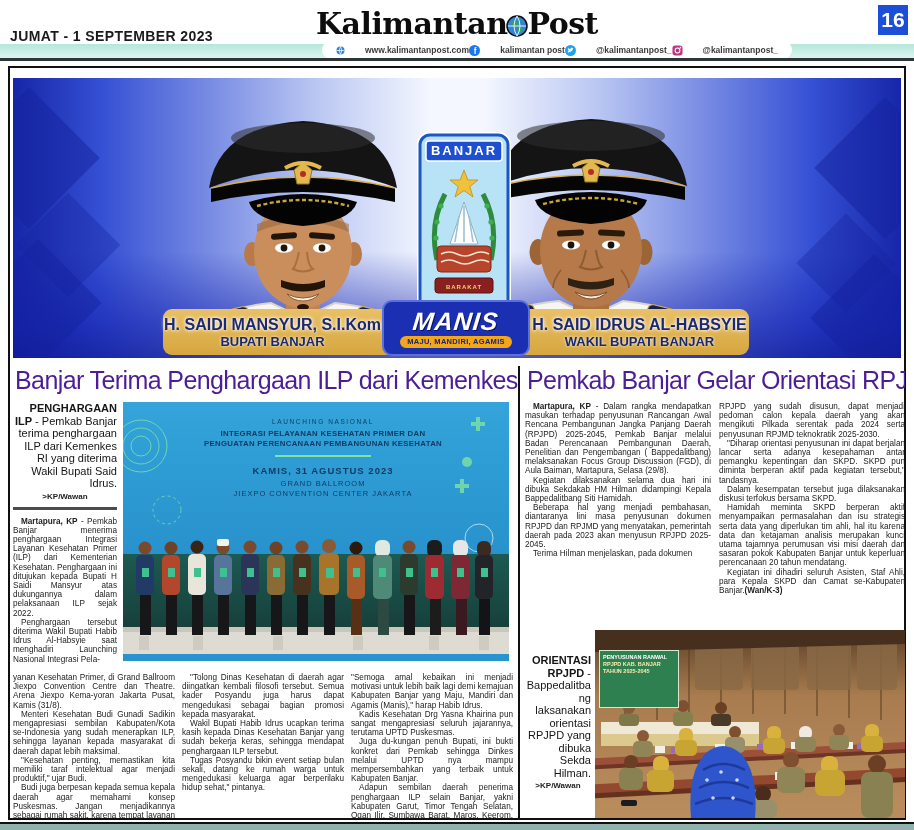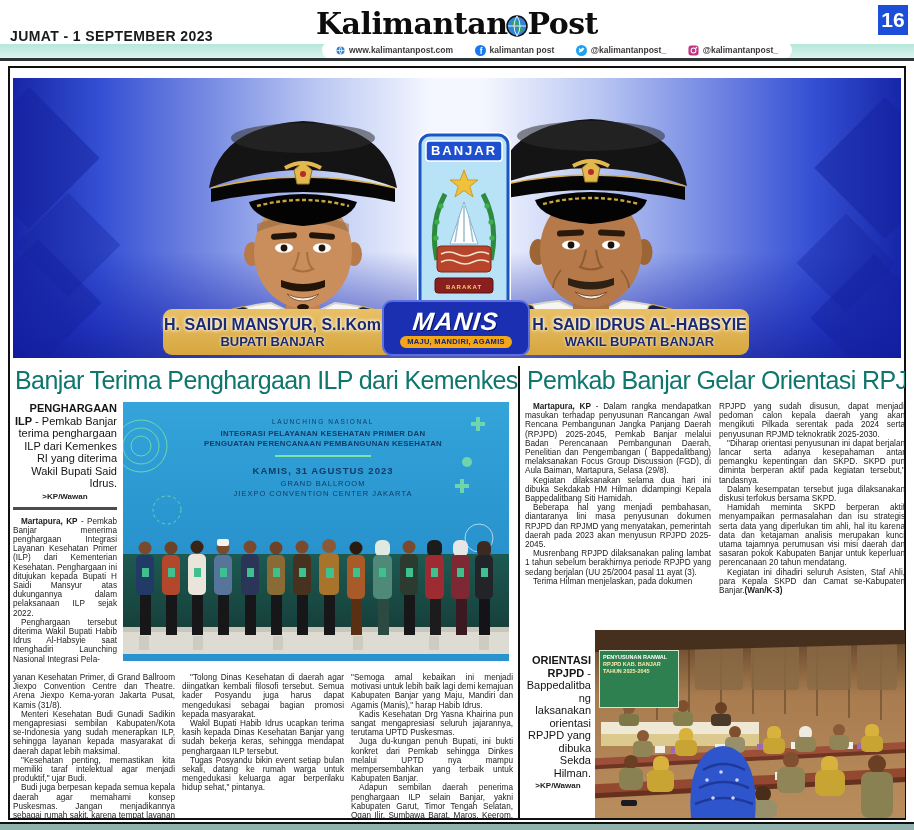--- a/index.html
+++ b/index.html
@@ -12,21 +12,21 @@
   .masthead{position:absolute;left:0;top:6px;width:914px;text-align:center;font-family:"DejaVu Serif",serif;
     font-weight:bold;font-size:30px;color:#0d0d0d;letter-spacing:-.5px;}
   .masthead .globe{display:inline-block;vertical-align:-4px;margin:0 -2px;}
   .pagenum{position:absolute;right:6px;top:5px;width:30px;height:30px;background:#1d4ed8;color:#fff;
     font-weight:bold;font-size:21px;text-align:center;line-height:30px;}
   .tealbar{position:absolute;left:0;top:44px;width:914px;height:14px;
     background:linear-gradient(#b4e7da,#ddf5ee);}
   .hdr-rule{position:absolute;left:0;top:58px;width:914px;height:3px;background:#2c3537;}
   .socialbar{position:absolute;left:322px;top:41px;width:470px;height:18px;background:#fff;border-radius:9px;
     display:flex;align-items:center;justify-content:space-between;padding:0 14px;box-sizing:border-box;}
-  .soc{display:flex;align-items:center;gap:4px;font-size:8.5px;color:#3c3c3c;font-weight:bold;white-space:nowrap;}
+  .soc{display:flex;align-items:center;gap:20px;font-size:8.5px;color:#3c3c3c;font-weight:bold;white-space:nowrap;}
   .soc svg{display:block;}
 
   
   .frame{position:absolute;left:8px;top:66px;width:898px;height:754px;border:2px solid #101010;
     box-sizing:border-box;background:#fff;}
 
   
   .banner{position:absolute;left:3px;top:10px;width:888px;height:280px;overflow:hidden;
     background:
       linear-gradient(to bottom,rgba(10,20,140,0) 62%,rgba(18,30,170,.55) 88%,rgba(14,24,150,.7) 100%),
@@ -48,21 +48,21 @@
   .manis .word{color:#fff;font-weight:bold;font-style:italic;font-size:25px;letter-spacing:1px;line-height:1;
     transform:skewX(-6deg);text-shadow:1px 1px 0 #0a1560;}
   .manis .sub{background:#f2a71b;color:#17246e;font-weight:bold;font-size:7.5px;letter-spacing:.3px;
     padding:1px 7px 2px;border-radius:6px;white-space:nowrap;}
 
   
   .articles{position:absolute;left:3px;top:296px;width:892px;height:454px;display:flex;overflow:hidden;}
   .art-l{width:500px;flex:none;}
   .vdiv{width:2px;background:#101010;margin:2px 5px 0 5px;flex:none;}
   .art-r{flex:1;min-width:0;}
-  .headline{font-size:25px;color:#0f766e;letter-spacing:-.6px;margin:2px 0 7px 2px;white-space:nowrap;}
+  .headline{font-size:25px;color:#4c1d95;letter-spacing:-.6px;margin:2px 0 7px 2px;white-space:nowrap;}
   .body-txt{font-size:8.2px;line-height:9.2px;color:#1c1c1c;text-align:justify;}
   .body-txt p{margin:0;text-indent:8px;}
   .lead{font-weight:bold;}
   .sig{font-weight:bold;}
 
   .l-row1{display:flex;height:264px;overflow:hidden;}
   .cap-col{width:104px;flex:none;margin-right:6px;}
   .caption{font-size:11px;line-height:12.5px;font-weight:500;color:#151515;text-align:right;overflow-wrap:anywhere;}
   .caption .clead{font-weight:bold;}
   .ccredit{font-size:8px;font-weight:bold;text-align:center;margin-top:2px;color:#222;}
@@ -439,21 +439,20 @@
 
       <div class="vdiv"></div>
 
       <div class="art-r">
         <div class="headline">Pemkab Banjar Gelar Orientasi RPJPD</div>
         <div class="r-cols">
           <div class="col body-txt">
             <p><b class="lead">Martapura, KP</b><span> - Dalam rangka mendapatkan masukan terhadap penyusunan Rancangan Awal Rencana Pembangunan Jangka Panjang Daerah (RPJPD) 2025-2045, Pemkab Banjar melalui Badan Perencanaan Pembangunan Daerah, Penelitian dan Pengembangan ( Bappedalitbang) melaksanakan Focus Group Discussion (FGD), di Aula Baiman, Martapura, Selasa (29/8).</span></p>
             <p>Kegiatan dilaksanakan selama dua hari ini dibuka Sekdakab HM Hilman didampingi Kepala Bappedalitbang Siti Hamidah.</p>
             <p>Beberapa hal yang menjadi pembahasan, diantaranya lini masa penyusunan dokumen RPJPD dan RPJMD yang menyatakan, pemerintah daerah pada 2023 akan menyusun RPJPD 2025-2045.</p>
-            <p>Musrenbang RPJPD dilaksanakan paling lambat 1 tahun sebelum berakhirnya periode RPJPD yang sedang berjalan (UU 25/2004 pasal 11 ayat (3).</p>
             <p>Terima Hilman menjelaskan, pada dokumen</p>
           </div>
           <div class="col body-txt">
             <p style="text-indent:0">RPJPD yang sudah disusun, dapat menjadi pedoman calon kepala daerah yang akan mengikuti Pilkada serentak pada 2024 serta penyusunan RPJMD teknokratik 2025-2030.</p>
             <p>"Diharap orientasi penyusunan ini dapat berjalan lancar serta adanya kesepahaman antar pemangku kepentingan dan SKPD. SKPD pun diminta berperan aktif pada kegiatan tersebut," tandasnya.</p>
             <p>Dalam kesempatan tersebut juga dilaksanakan diskusi terfokus bersama SKPD.</p>
             <p>Hamidah meminta SKPD berperan aktif menyampaikan permasalahan dan isu strategis serta data yang diperlukan tim ahli, hal itu karena data dan ketajaman analisis merupakan kunci utama tajamnya perumusan visi misi daerah dan sasaran pokok Kabupaten Banjar untuk keperluan perencanaan 20 tahun mendatang.</p>
             <p><span>Kegiatan ini dihadiri seluruh Asisten, Staf Ahli, para Kepala SKPD dan Camat se-Kabupaten Banjar.</span><b class="sig">(Wan/K-3)</b></p>
           </div>
         </div>

